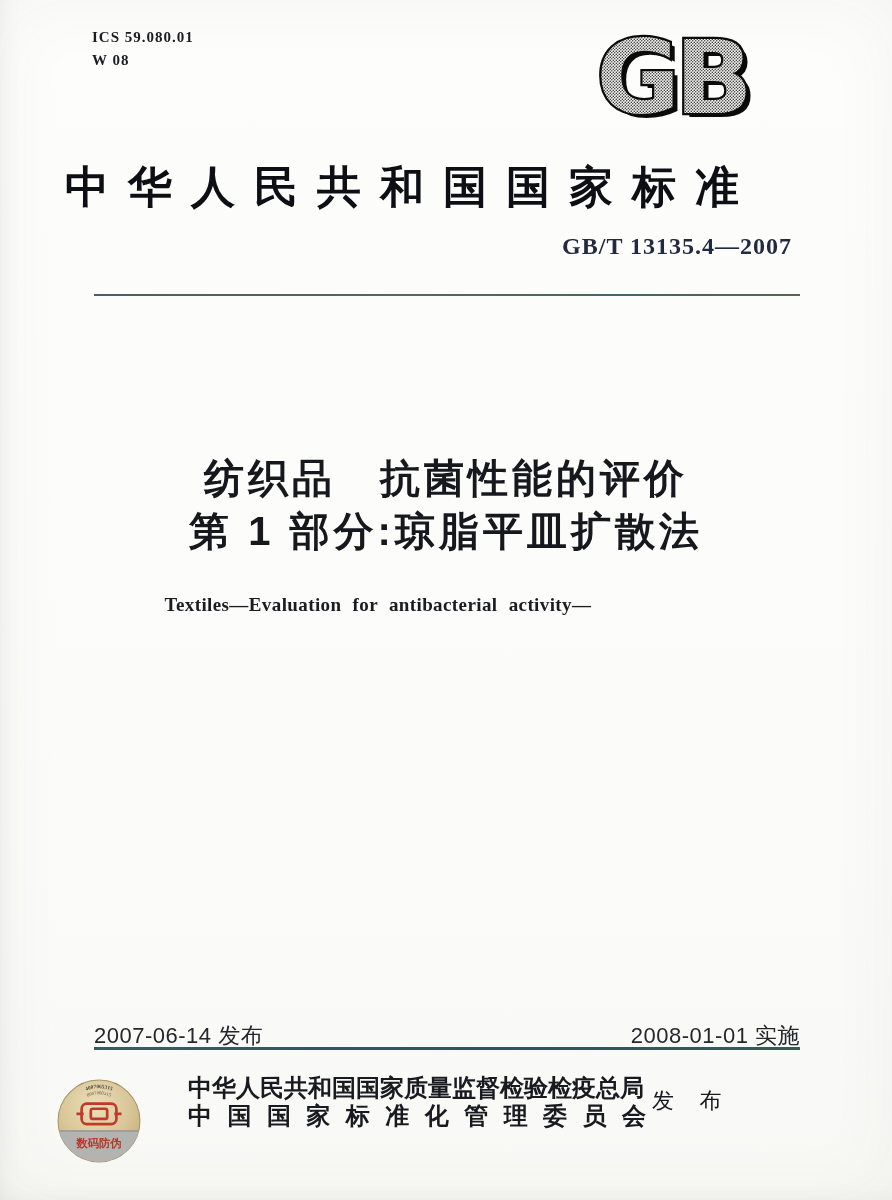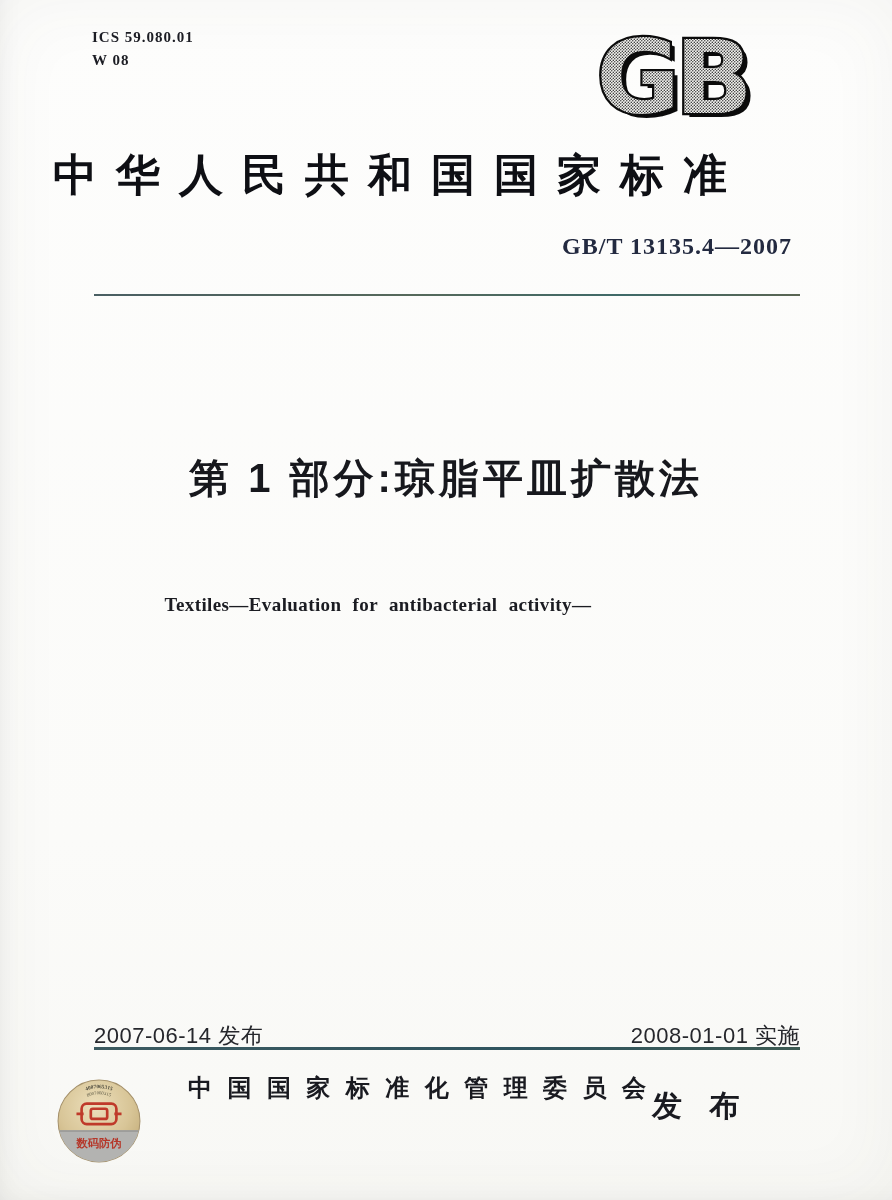--- a/index.html
+++ b/index.html
@@ -20,21 +20,21 @@
     position: absolute; left: 92px; top: 26px;
     font-size: 15px; font-weight: bold; line-height: 23px;
     letter-spacing: 1px; color: #1c1d24;
   }
 
   
   .gb-logo { position: absolute; left: 578px; top: 22px; width: 190px; height: 106px; }
 
   
   .heading {
-    position: absolute; left: 0; top: 146px; width: 799px; margin: 0;
+    position: absolute; left: 0; top: 146px; width: 799px; margin: 12px;
     margin-right: -19px;
     text-align: center;
     font-size: 44px; font-weight: bold; letter-spacing: 19px;
     color: #0e0f14; white-space: nowrap;
   }
 
   
   .std-number {
     position: absolute; right: 100px; top: 233px;
     font-size: 24px; font-weight: bold; letter-spacing: 1px;
@@ -73,21 +73,21 @@
 
   
   .issuer {
     position: absolute; left: 188px; top: 1074px; width: 458px;
     font-size: 24px; font-weight: bold; color: #191a20;
     line-height: 28px; white-space: nowrap;
   }
   .issuer-l2 { display: flex; justify-content: space-between; }
   .publish {
     position: absolute; left: 652px; top: 1086px;
-    font-size: 30px; font-weight: bold; letter-spacing: 10px; color: #191a20;
+    font-size: 22px; font-weight: normal; letter-spacing: 10px; color: #191a20;
     white-space: nowrap;
   }
 
   
   .seal { position: absolute; left: 56px; top: 1078px; width: 86px; height: 86px; }
 </style>
 </head>
 <body>
 
 <div class="page">
@@ -111,35 +111,37 @@
     </g>
   </svg>
 
   <h1 class="heading">中华人民共和国国家标准</h1>
 
   <div class="std-number">GB/T 13135.4—2007</div>
 
   <div class="rule rule-top"></div>
 
   <div class="title-cn">
+    <div>纺织品　抗菌性能的评价</div>
     <div>第 1 部分:琼脂平皿扩散法</div>
   </div>
 
   <div class="title-en">
     <div>Textiles—Evaluation for antibacterial activity—</div>
   </div>
 
   <div class="date-row">
     <span>2007-06-14 发布</span>
     <span>2008-01-01 实施</span>
   </div>
 
   <div class="rule rule-bottom"></div>
 
   <div class="issuer">
+    <div class="issuer-l1">中华人民共和国国家质量监督检验检疫总局</div>
     <div class="issuer-l2">
         <span>中</span>
         <span>国</span>
         <span>国</span>
         <span>家</span>
         <span>标</span>
         <span>准</span>
         <span>化</span>
         <span>管</span>
         <span>理</span>

